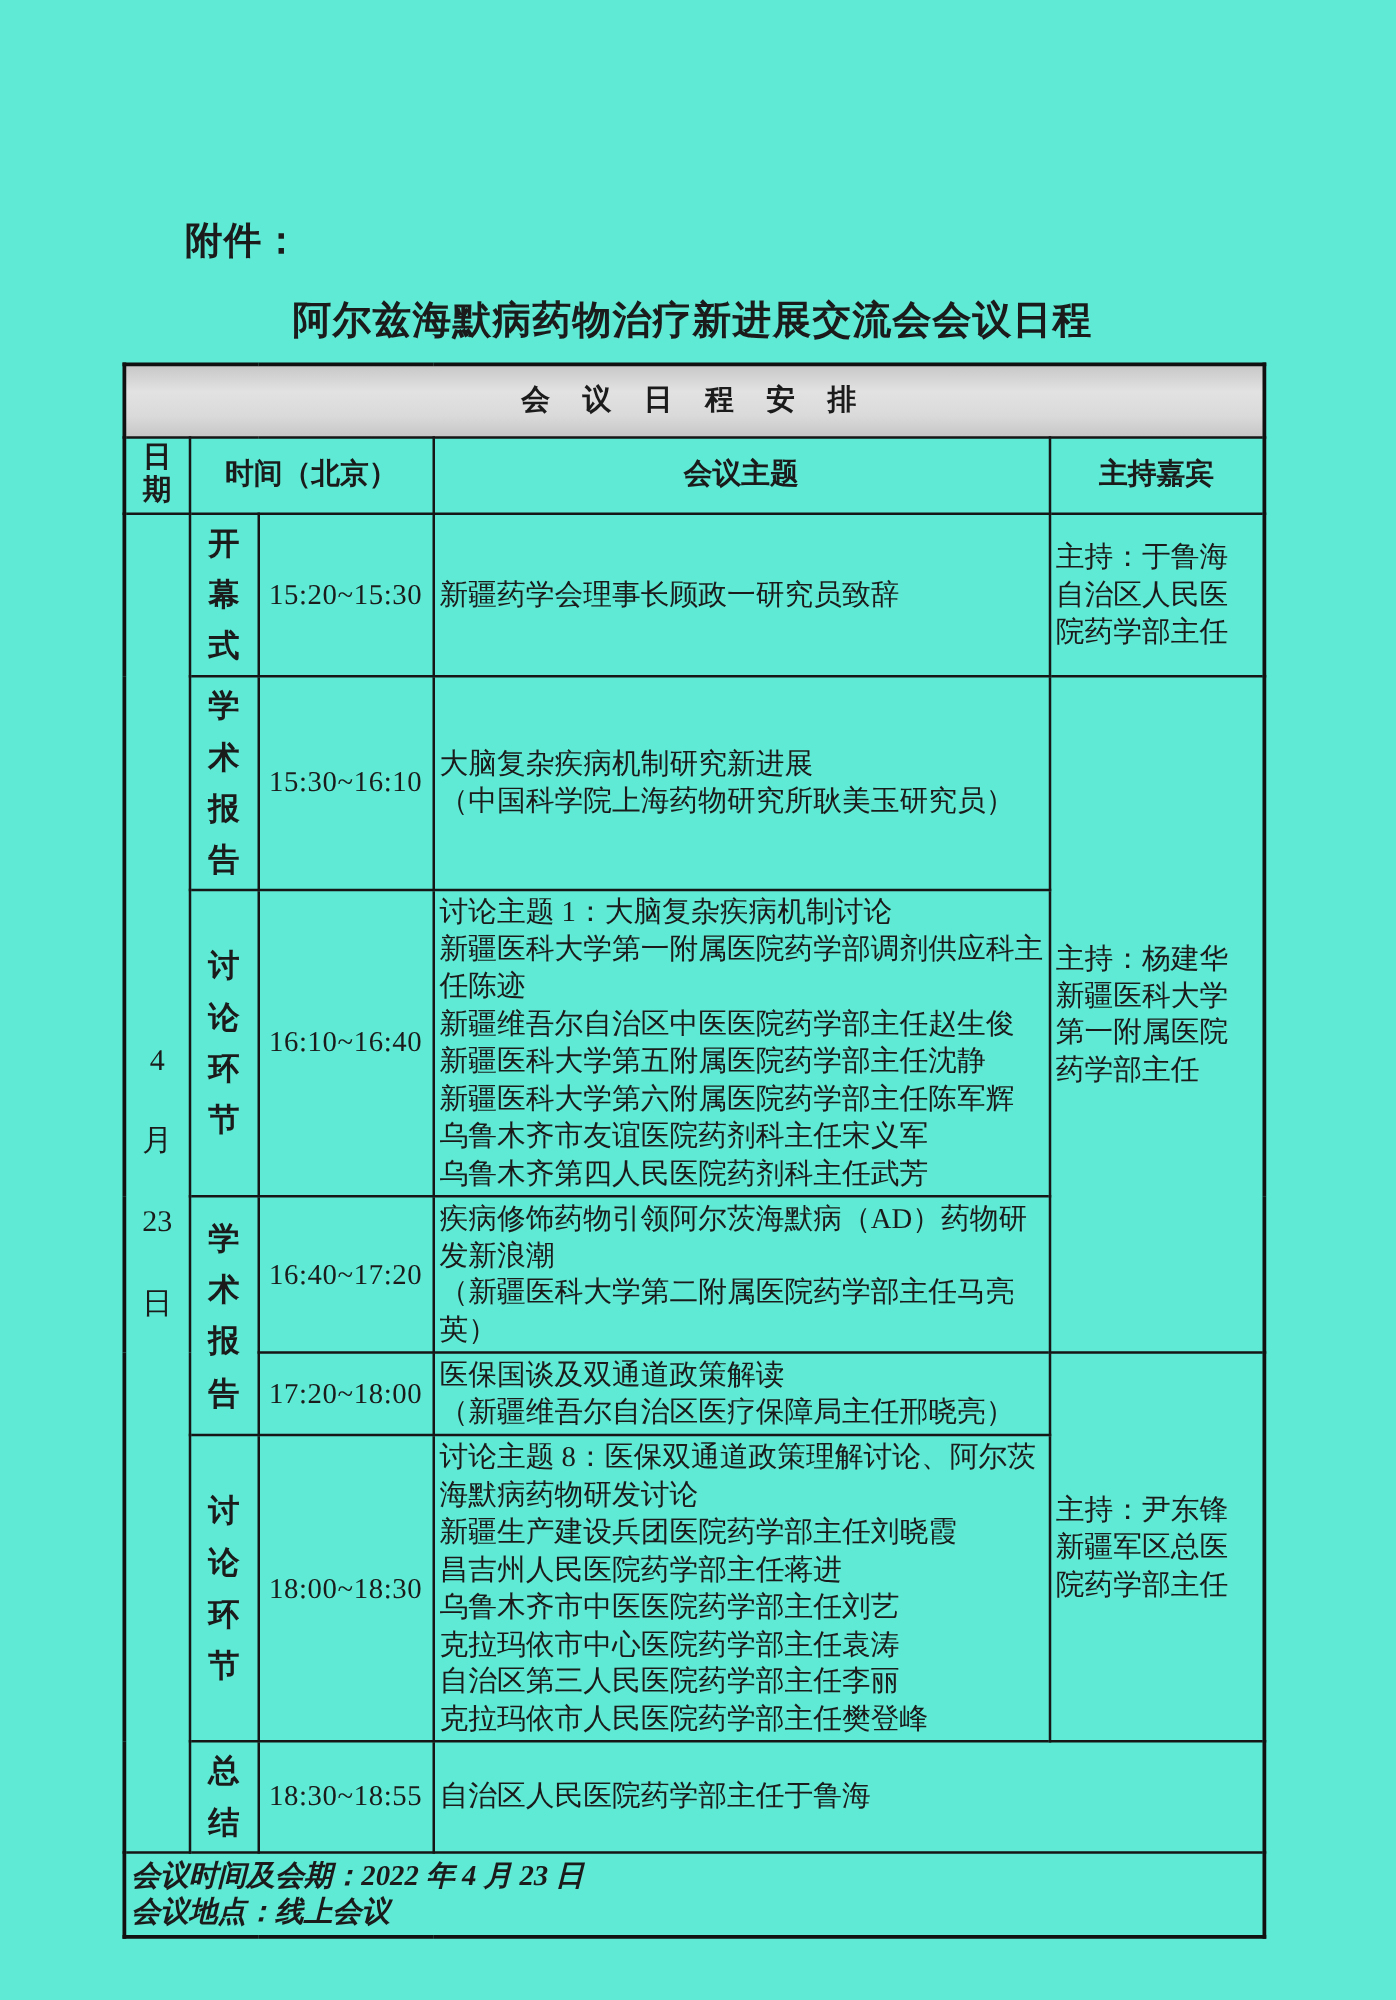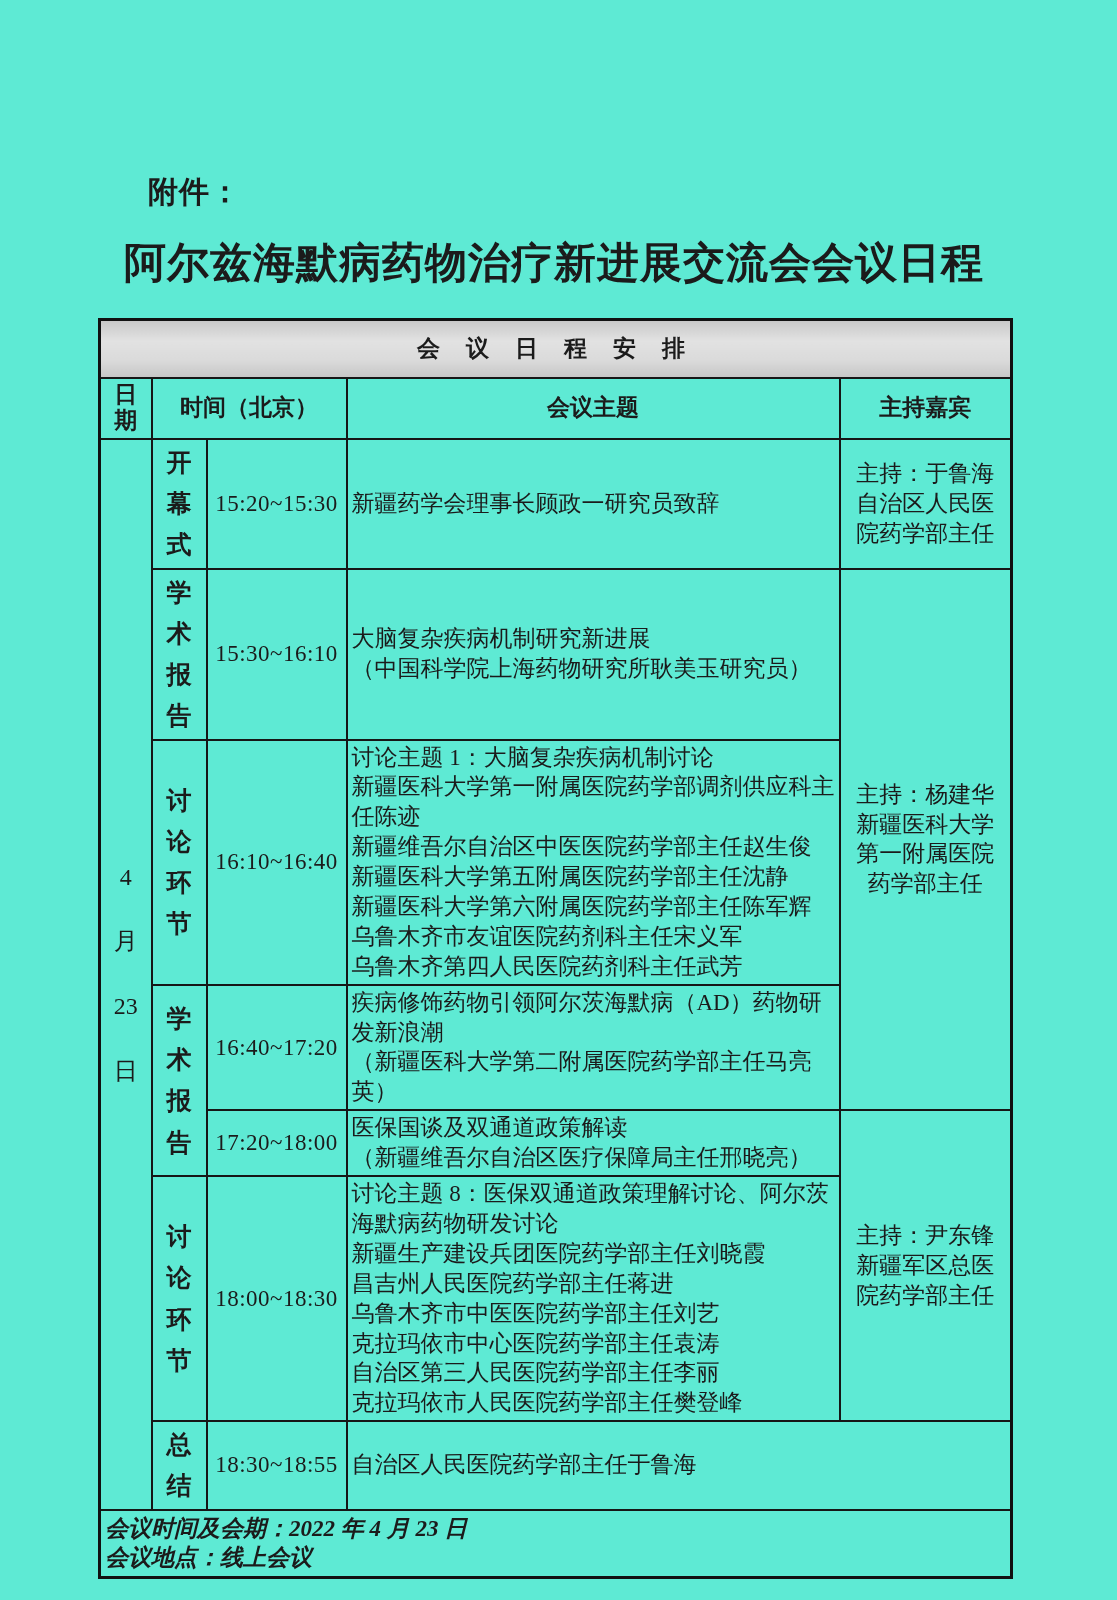--- a/index.html
+++ b/index.html
@@ -15,28 +15,27 @@
 
   .attachment{
     position:absolute;left:148px;top:172px;
     font-family:"DejaVu Sans","Liberation Sans",sans-serif;
     font-weight:bold;font-size:30px;letter-spacing:1px;
   }
   .doc-title{
     position:absolute;left:98px;top:235px;width:912px;
     text-align:center;
     font-family:"DejaVu Sans","Liberation Sans",sans-serif;
-    font-weight:bold;font-size:42px;letter-spacing:1px;
+    font-weight:bold;font-size:31px;letter-spacing:1px;
   }
 
   table.agenda{
     position:absolute;left:98px;top:290px;width:912px;
     border-collapse:collapse;table-layout:fixed;
     border:3px solid #111;
-    margin-top:28px;
   }
   table.agenda td{
     border:2px solid #161616;
     padding:2px 4px;
     vertical-align:middle;
     font-size:23px;
     line-height:1.3;
   }
   .ml{white-space:pre-line;}
 
@@ -76,21 +75,21 @@
     display:inline-block;width:1.3em;
     white-space:pre-line;line-height:1.65;
     font-family:"DejaVu Sans","Liberation Sans",sans-serif;
     font-weight:bold;font-size:25px;
   }
   td.timecell{text-align:center;font-size:24px;letter-spacing:0.5px;}
 
   td.topic-center{text-align:left;line-height:1.55;padding:2px 8px;}
   td.topic-list{text-align:left;line-height:1.28;padding:3px 10px;}
   td.hostcell{
-    text-align:center;line-height:1.55;padding:4px 10px;
+    text-align:left;line-height:1.55;padding:4px 10px;
     font-size:23px;
   }
   td.footcell{
     border-top:3px solid #111;
     text-align:left;line-height:1.5;padding:6px 20px;
     font-size:24px;font-weight:600;font-style:italic;
   }
 </style>
 </head>
 <body>

